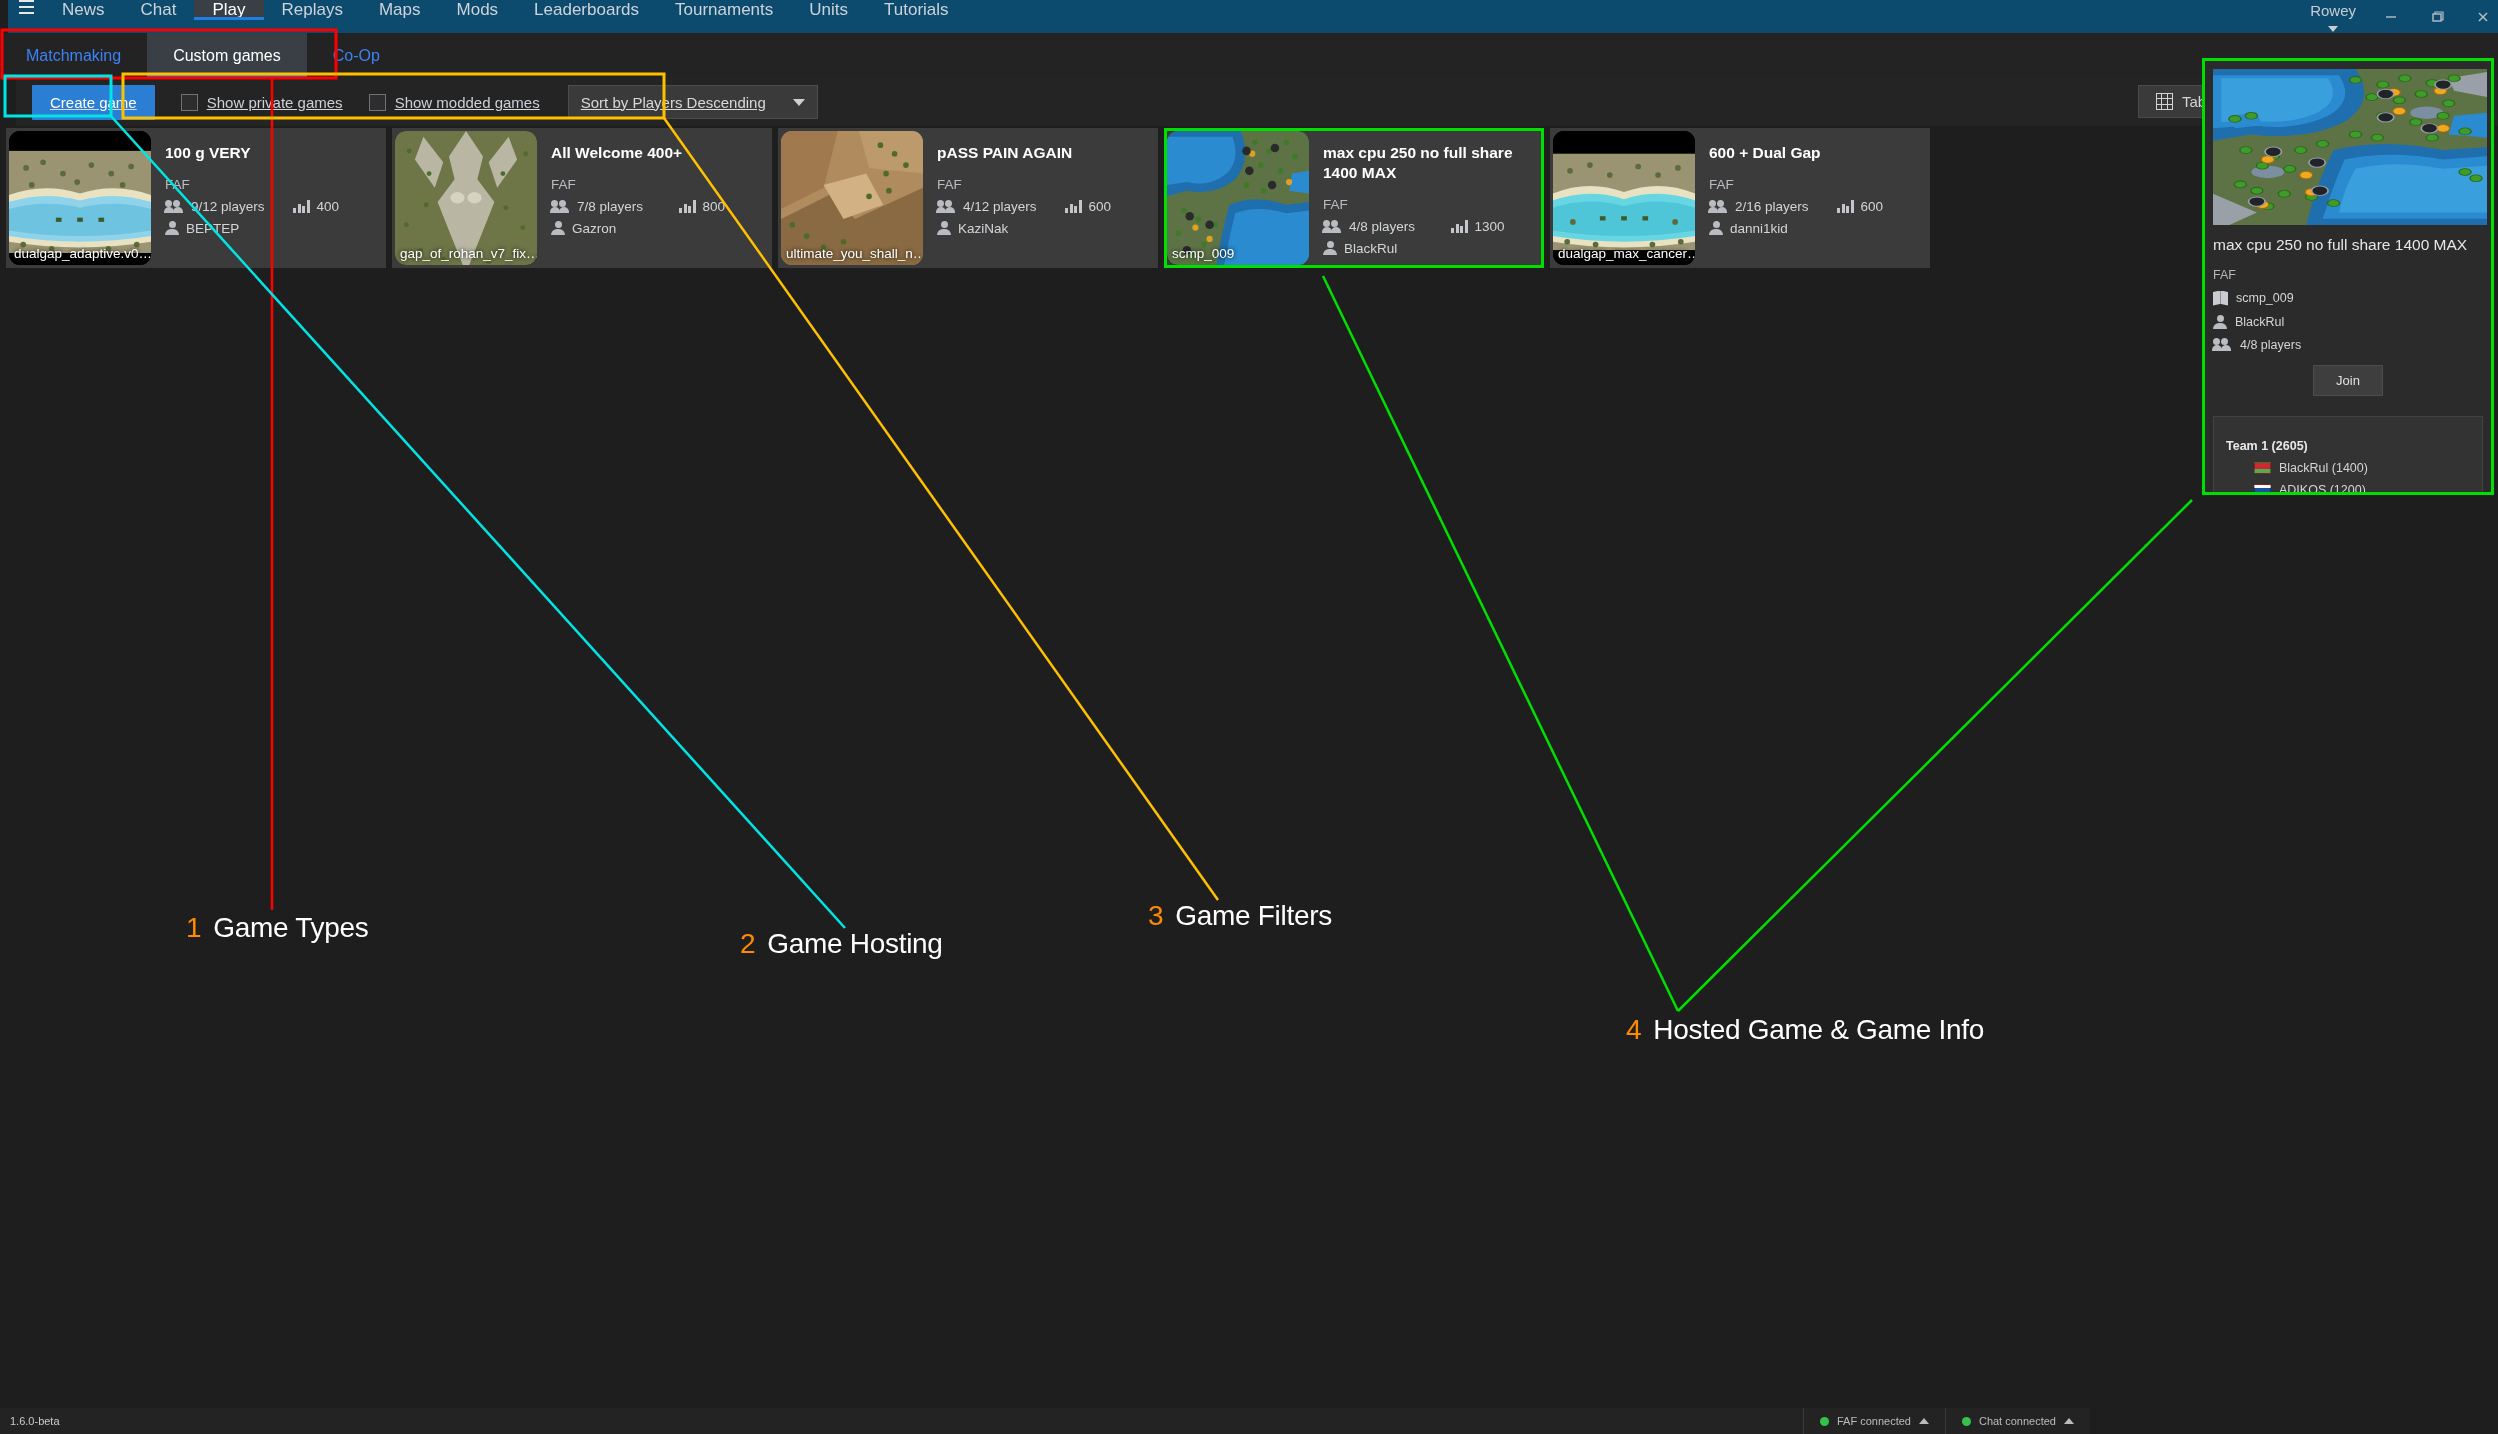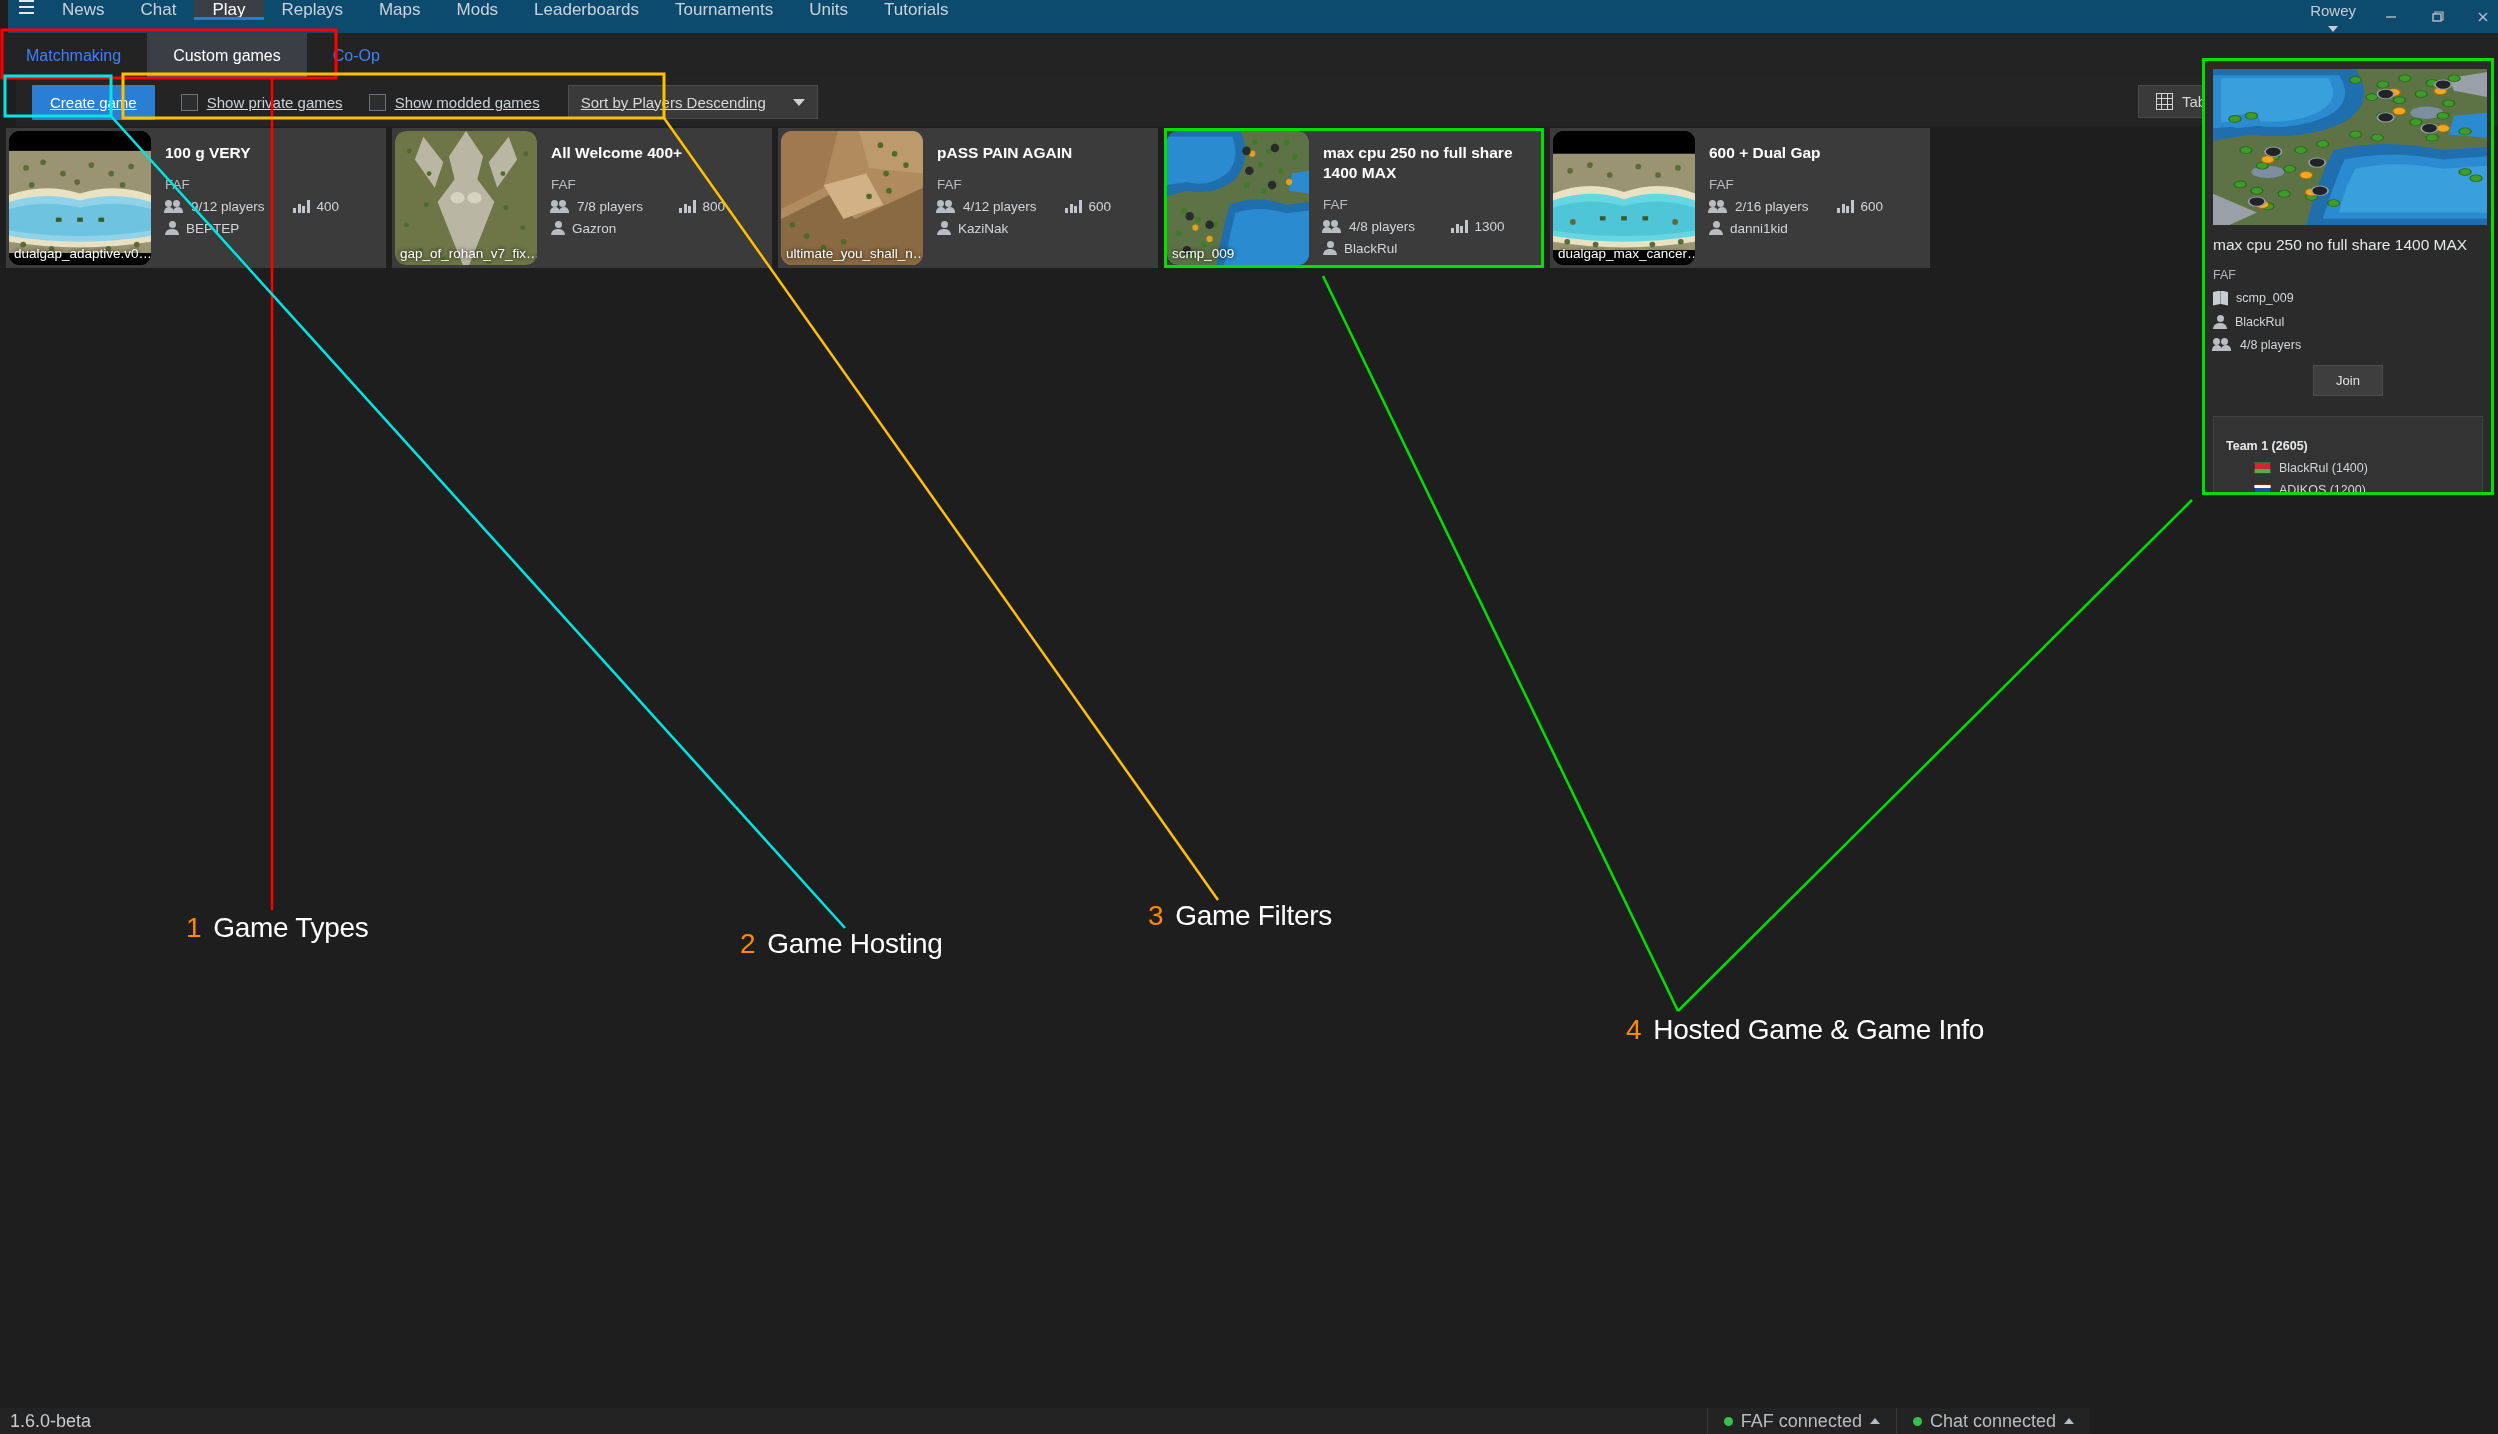--- a/index.html
+++ b/index.html
@@ -203,21 +203,21 @@
     margin-left: 28px; font-size: 12.5px; color: #d2d5d8;
   }
   .flag { width: 17px; height: 12px; flex-shrink: 0; border: 1px solid #00000055; }
   .flag-by { background: linear-gradient(180deg, #d22730 0 62%, #4caf50 62% 100%); }
   .flag-ru { background: linear-gradient(180deg, #ffffff 0 33%, #1c4fa1 33% 66%, #d22730 66% 100%); }
 
   
   .statusbar {
     position: absolute; bottom: 0; left: 0; width: 2090px; height: 26px;
     background: #232323; display: flex; align-items: center;
-    font-size: 18px; color: #b8bcc0;
+    font-size: 11px; color: #b8bcc0;
   }
   .status-version { padding-left: 10px; color: #c8ccd0; }
   .status-right { margin-left: auto; display: flex; height: 26px; }
   .status-item {
     display: flex; align-items: center; gap: 8px; padding: 0 16px;
     border-left: 1px solid #3a3a3a; cursor: pointer;
   }
   .dot-green { width: 9px; height: 9px; border-radius: 50%; background: #34c24a; }
   .arrow-up {
     width: 0; height: 0; border-left: 5px solid transparent;

